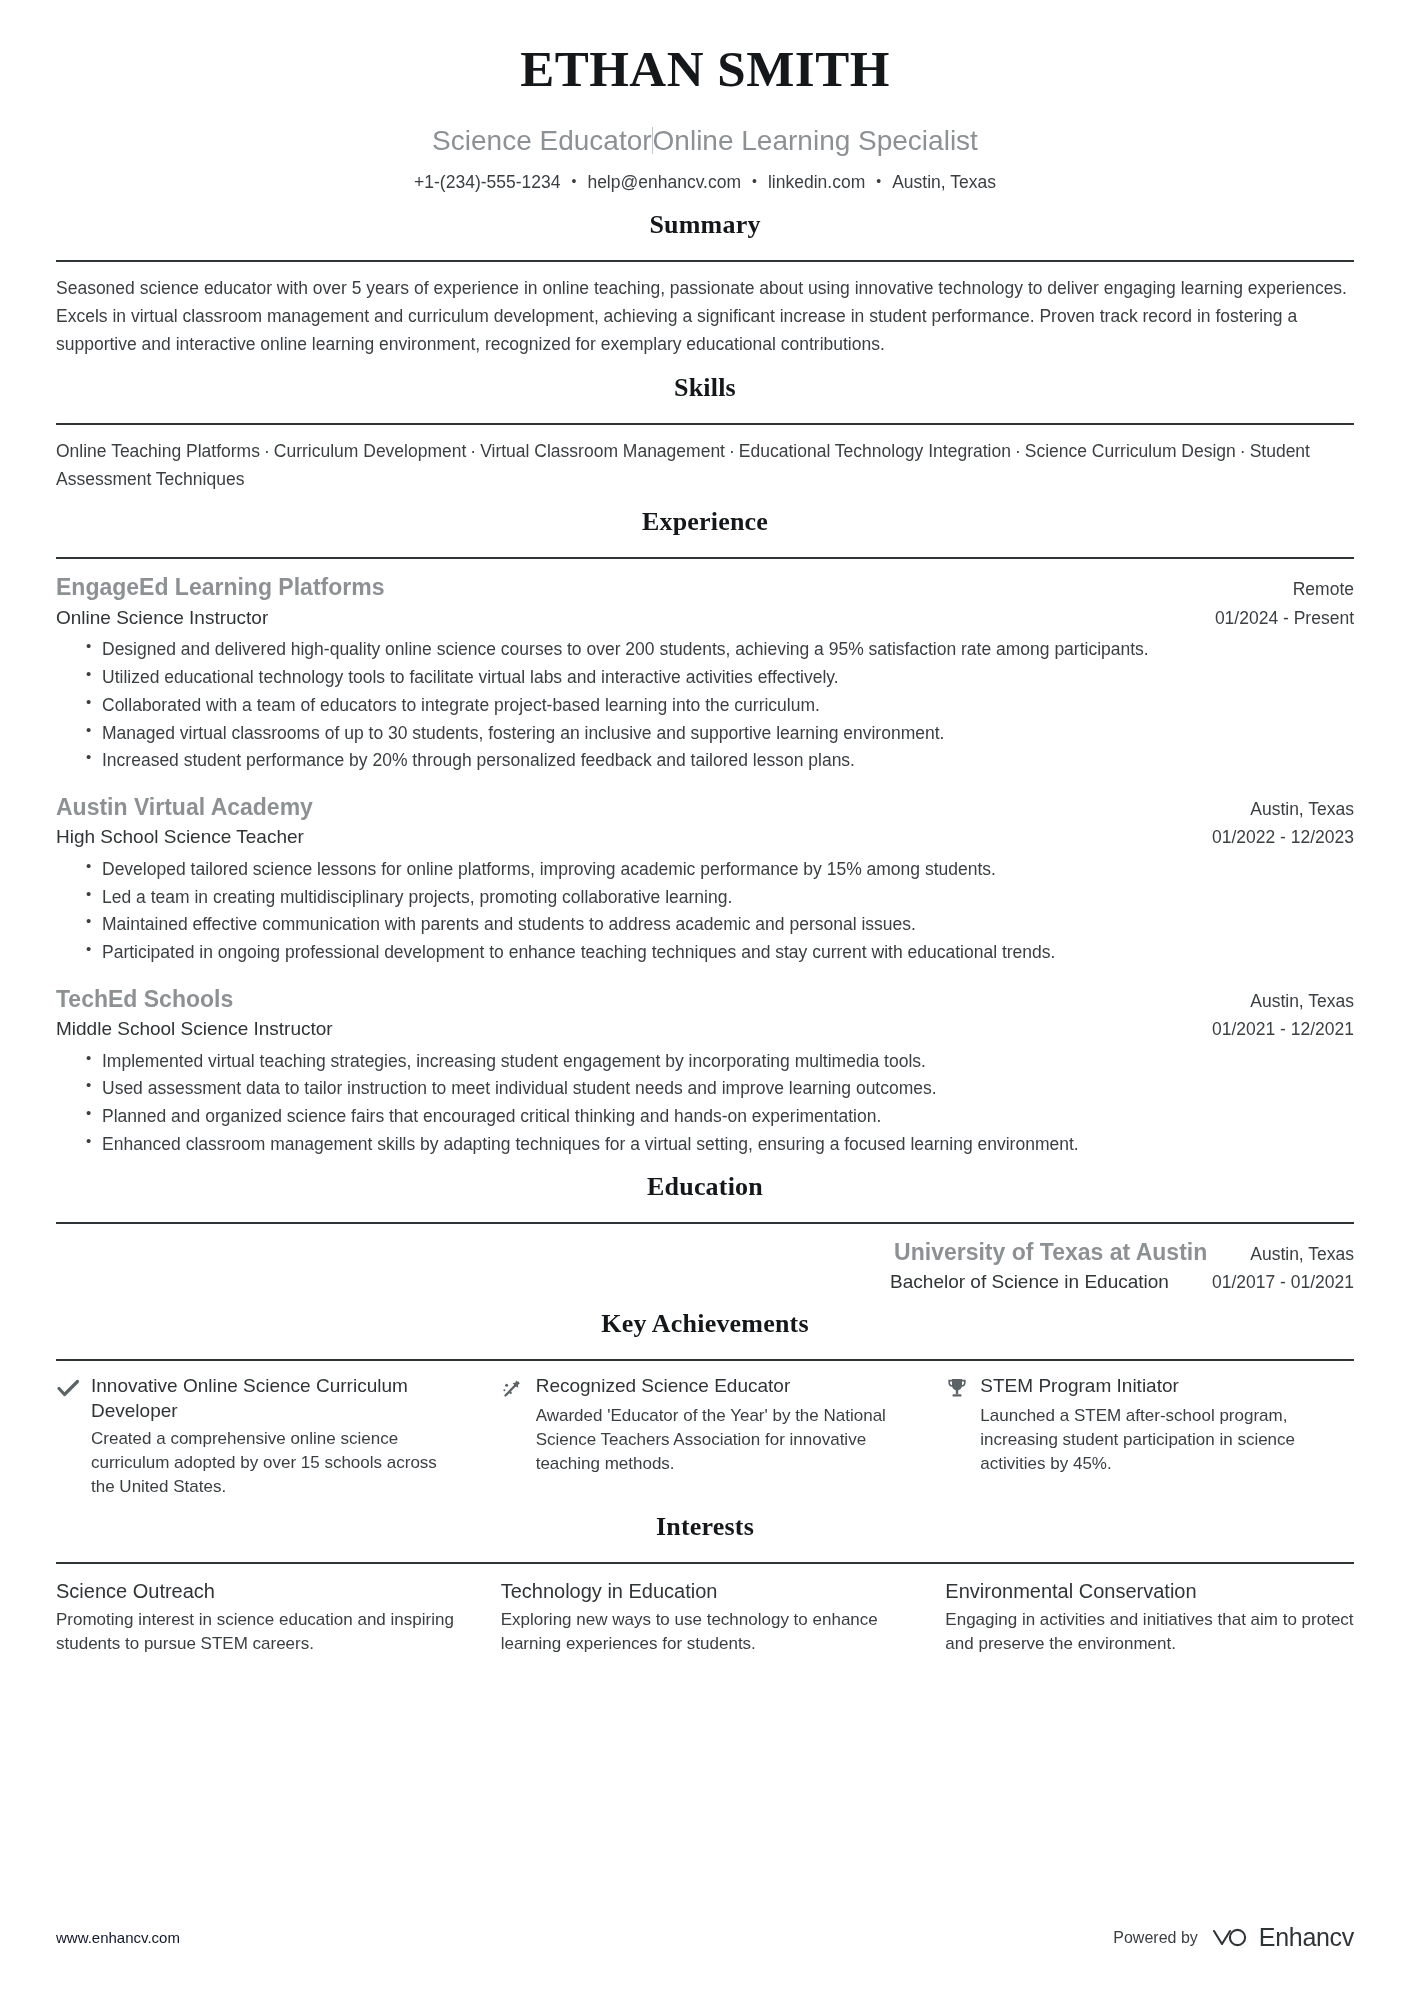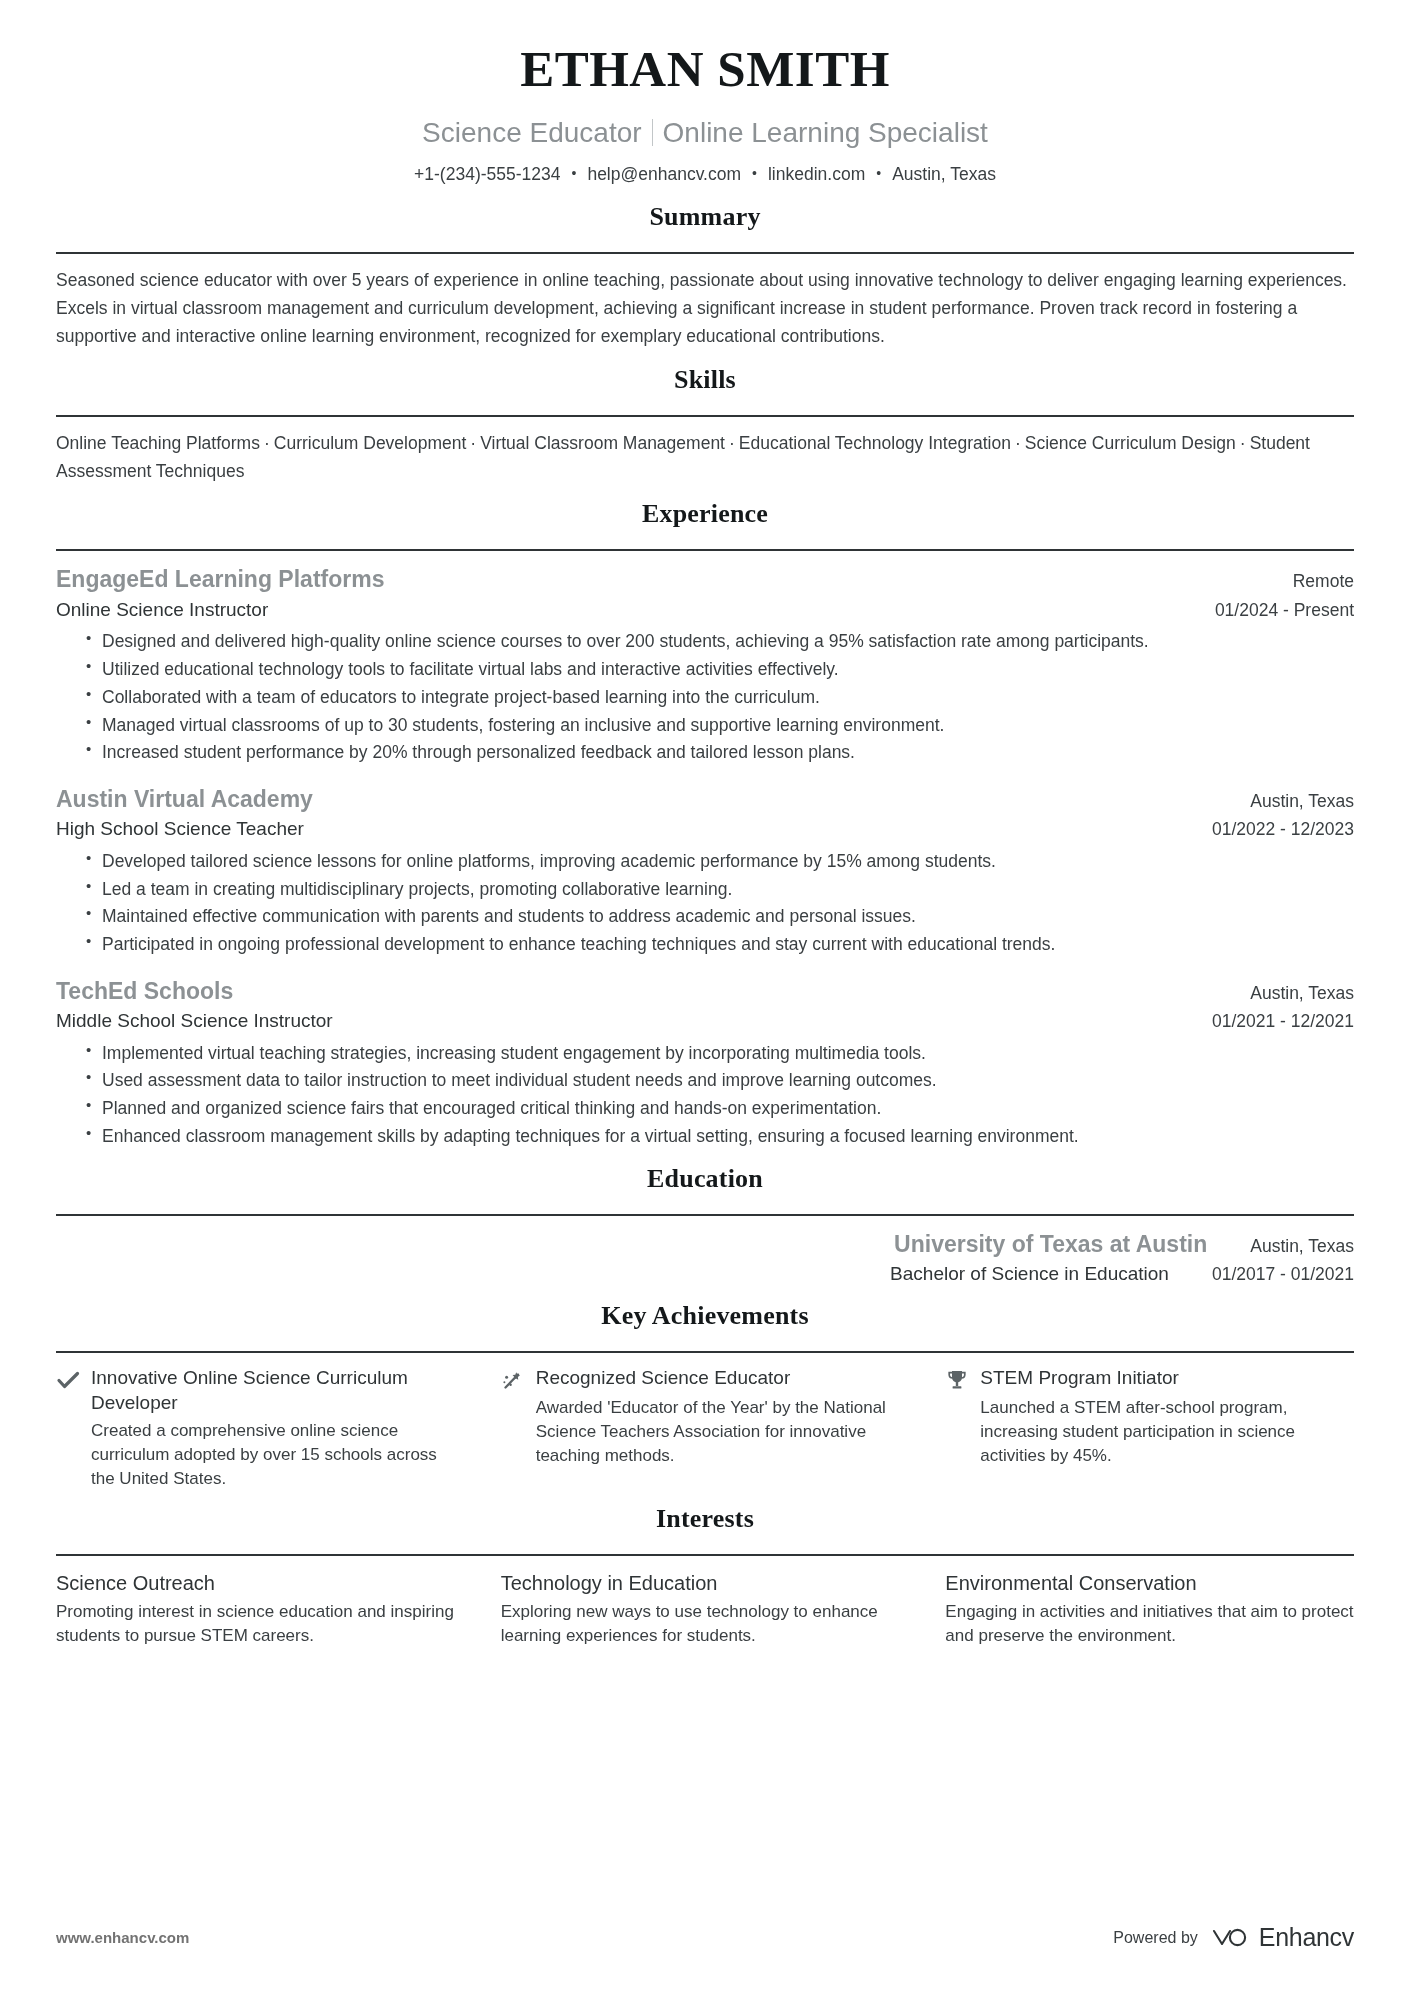--- a/index.html
+++ b/index.html
@@ -28,25 +28,24 @@
     font-size: 51px;
     letter-spacing: 0.5px;
     color: #14181a;
     line-height: 1.25;
   }
   .headline {
     font-size: 28px;
     color: #8c9194;
     font-weight: 400;
     line-height: 1.5;
-    margin-top: 10px;
+    margin-top: 18px;
     display: flex;
     justify-content: center;
     align-items: center;
-    gap: 10px;
   }
   .headline .divider {
     display: inline-block;
     width: 1px;
     height: 27px;
     background: #c2c6c8;
   }
   .contact {
     font-size: 17.5px;
     color: #3a3f42;
@@ -205,21 +204,21 @@
   
   .footer {
     position: absolute;
     left: 56px;
     right: 56px;
     bottom: 43px;
     display: flex;
     justify-content: space-between;
     align-items: center;
   }
-  .footer-url { font-size: 15px; color: #737373; font-weight: bold; }
+  .footer-url { font-size: 15px; color: #0f172a; }
   .footer-brand {
     display: flex;
     align-items: center;
     gap: 13px;
   }
   .powered { font-size: 16px; color: #3a3f42; }
   .brandmark { display: flex; align-items: center; gap: 8px; }
   .brandname {
     font-size: 25px;
     color: #2f3436;

